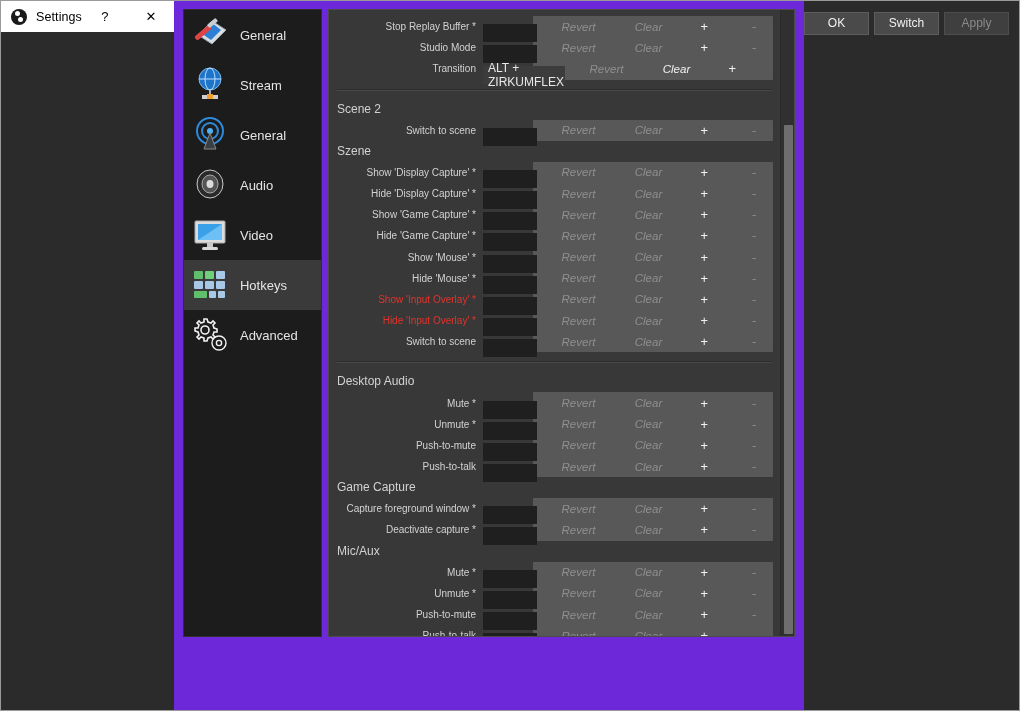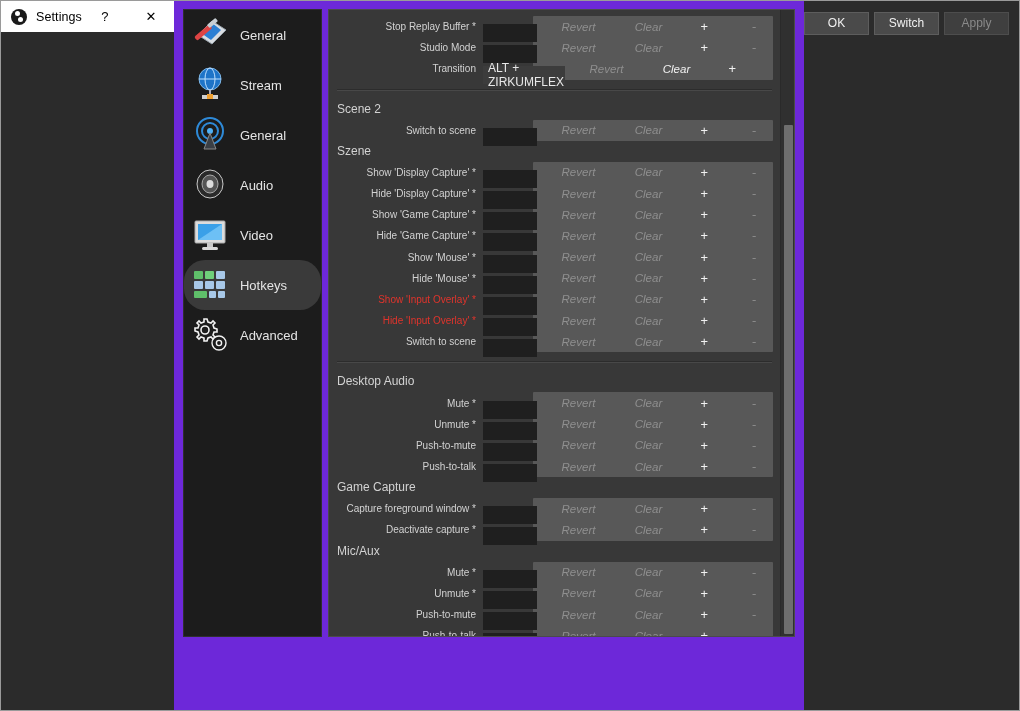--- a/index.html
+++ b/index.html
@@ -65,21 +65,21 @@
     width: 139px; flex: 0 0 139px;
     margin-left: 9px;
     background: #1c1c1c;
     border: 1px solid #2f2f2f;
     height: 628px;
   }
   .nav-item {
     height: 50px; display: flex; align-items: center;
     padding-left: 6px; gap: 8px;
   }
-  .nav-item.selected { background: #3a3a3a; border-radius: 21px; }
+  .nav-item.selected { background: #3a3a3a; }
   .nav-label { font-size: 13px; color: #e4e4e4; }
   .nav-icon { width: 42px; height: 40px; flex: 0 0 42px; position: relative; }
 
   
   .content-wrap {
     margin-left: 6px; margin-right: 9px;
     flex: 1;
     border: 1px solid #4b4b4b;
     background: #383838;
     height: 628px;

